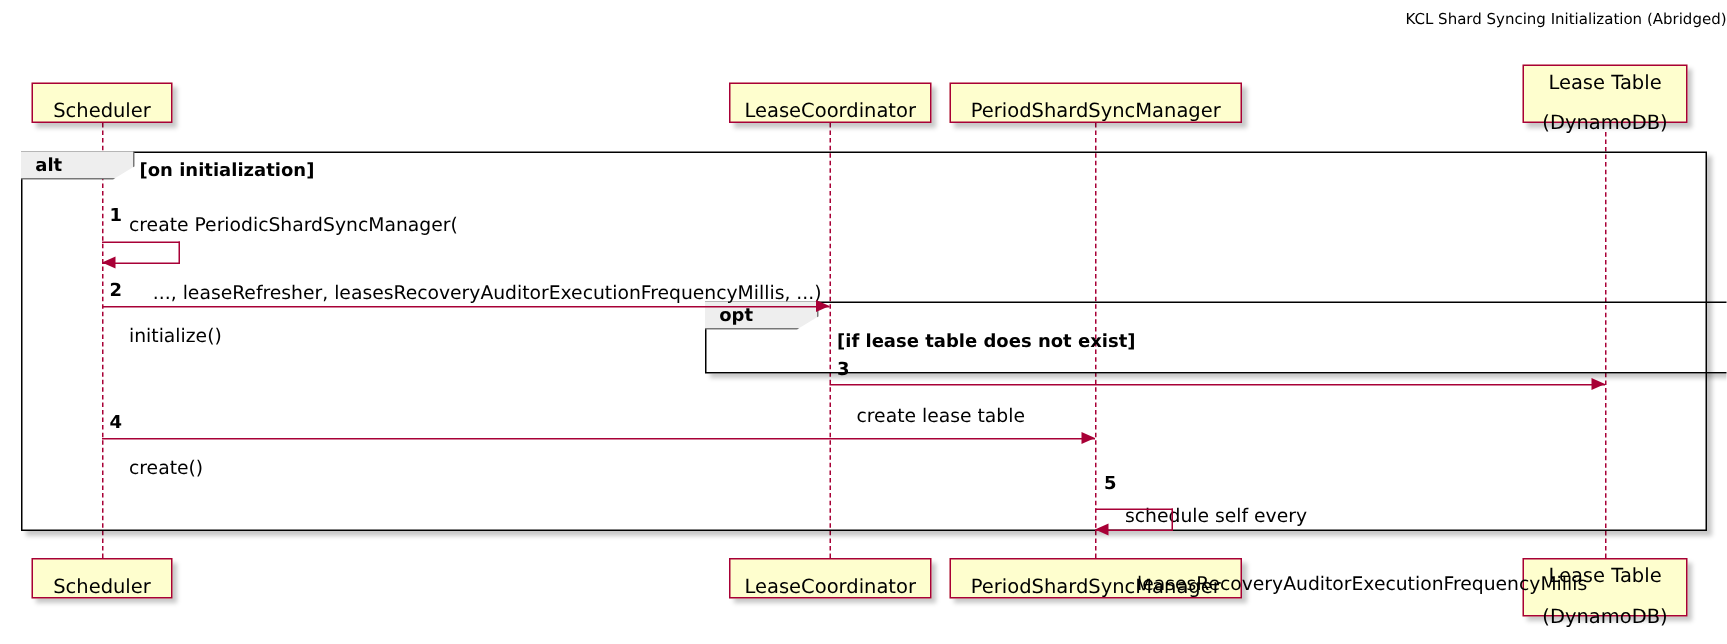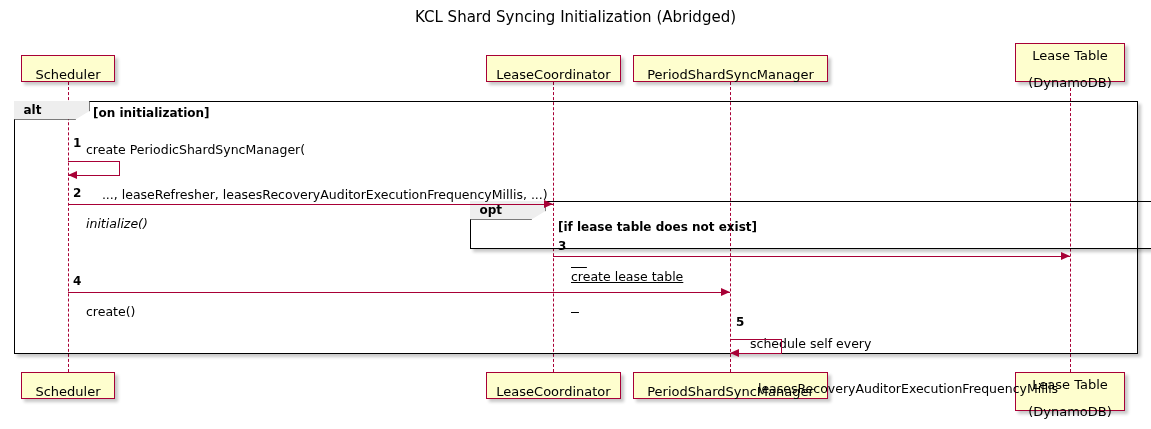--- a/index.html
+++ b/index.html
@@ -20,22 +20,22 @@
     position: absolute;
     inset: 0;
   }
 
   
   .diagram-title {
     position: absolute;
     left: 0;
     top: 8px;
     width: 1151px;
-    text-align: center;
-    font-size: 15px;
+    text-align: right;
+    font-size: 10px;
     color: #000;
     white-space: pre;
   }
 
   
   .participant {
     position: absolute;
     background: #FEFECE;
     border: 1.5px solid #A80036;
     box-shadow: 3px 3px 3px rgba(0,0,0,0.22);
@@ -202,28 +202,28 @@
 
   <div class="msg-num" style="left:73px; top:136px;">1</div>
   <div class="msg-label" style="left:86px; top:112px;">
     <span>create PeriodicShardSyncManager(</span>
     <span>    ..., leaseRefresher, leasesRecoveryAuditorExecutionFrequencyMillis, ...)</span>
   </div>
   <div class="selfcall" style="left:68px; top:161px; width:52px; height:15px;"></div>
   <div class="arrow-left" style="left:68px; top:171px;"></div>
 
   <div class="msg-num" style="left:73px; top:186px;">2</div>
-  <div class="msg-label" style="left:86px; top:186px;font-style:italic;">
+  <div class="msg-label" style="left:86px; top:186px;">
     <span>initialize()</span>
   </div>
   <div class="msg-line" style="left:68px; top:204px; width:485px;"></div>
   <div class="arrow-right" style="left:544px; top:200px;"></div>
 
   <div class="msg-num" style="left:558px; top:239px;">3</div>
-  <div class="msg-label" style="left:571px; top:239px;text-decoration:underline;">
+  <div class="msg-label" style="left:571px; top:239px;">
     <span>create lease table</span>
   </div>
   <div class="msg-line" style="left:553px; top:256px; width:517px;"></div>
   <div class="arrow-right" style="left:1061px; top:252px;"></div>
 
   <div class="msg-num" style="left:73px; top:274px;">4</div>
   <div class="msg-label" style="left:86px; top:274px;">
     <span>create()</span>
   </div>
   <div class="msg-line" style="left:68px; top:292px; width:662px;"></div>

